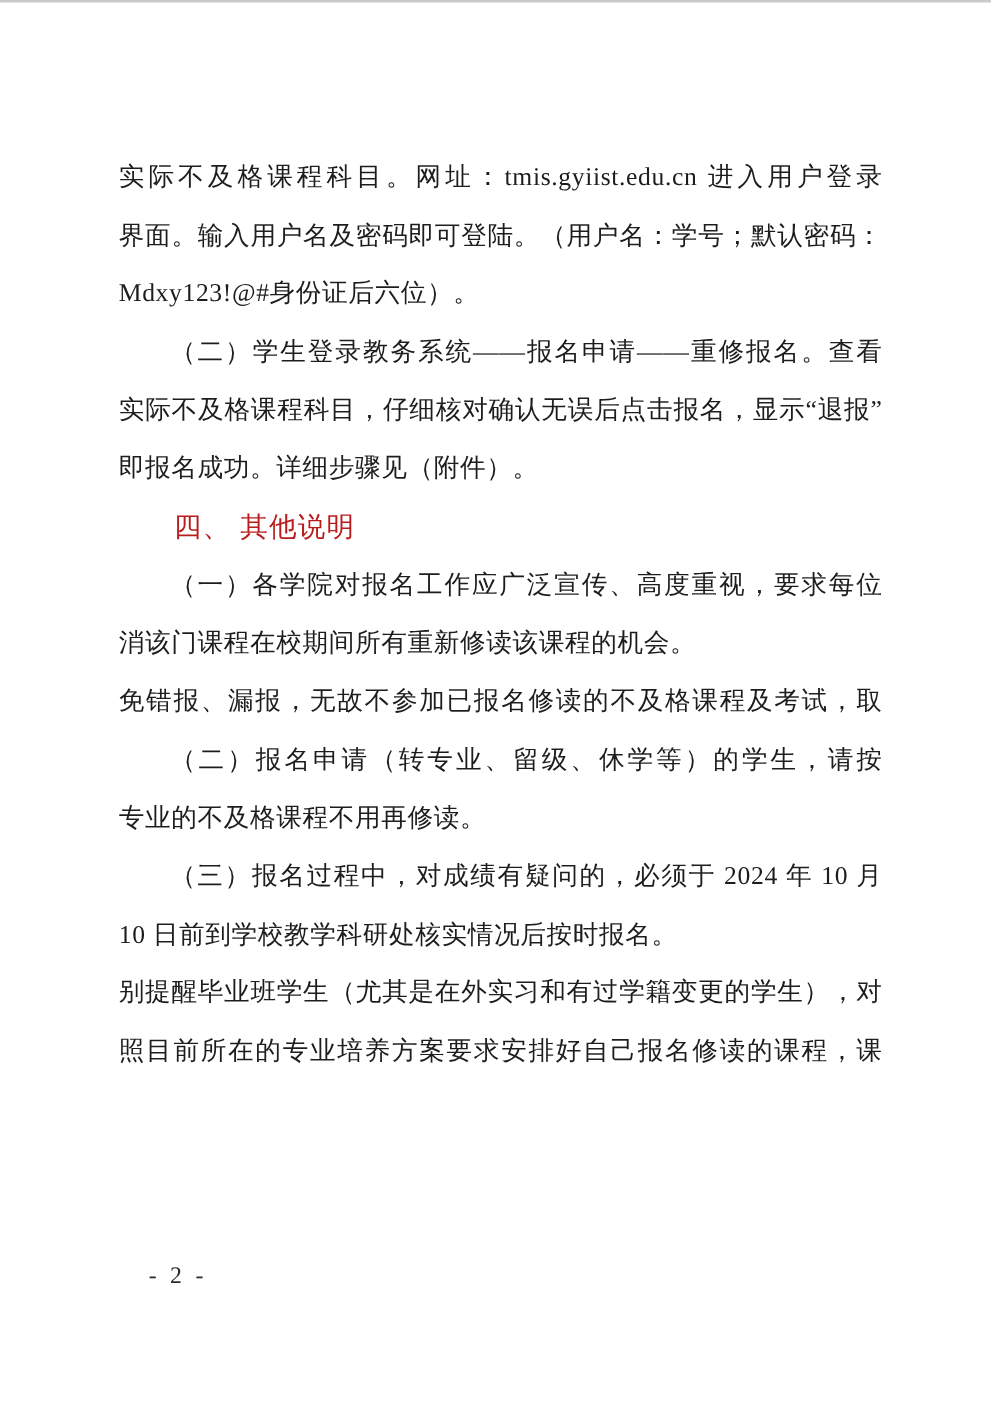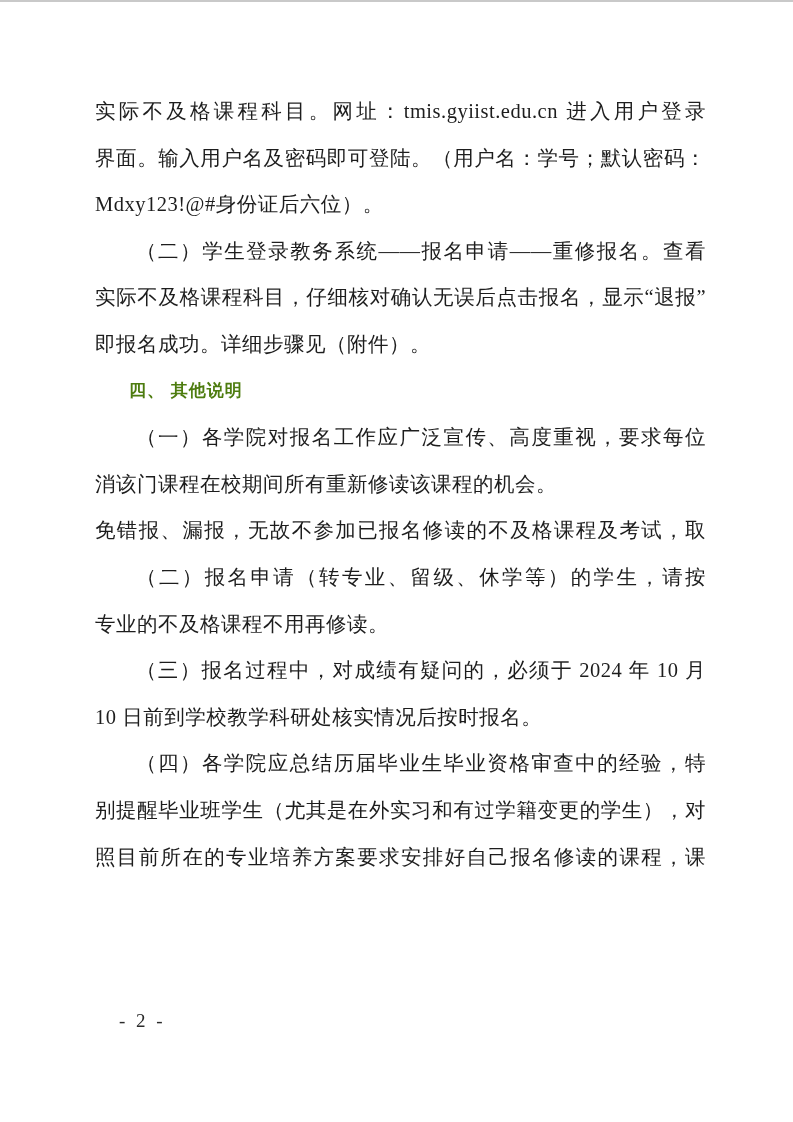--- a/index.html
+++ b/index.html
@@ -16,45 +16,45 @@
   }
   .scan-edge {
     position: absolute;
     top: 0; left: 0;
     width: 100%; height: 2px;
     background: #c9c9c9;
   }
   .doc-body {
     position: absolute;
     left: 95px;
-    top: 88px;
+    top: 119px;
     width: 611px;
   }
   .line {
     font-size: 20.5px;
     line-height: 46.6px;
     text-align: justify;
     text-align-last: justify;
     letter-spacing: 0.5px;
     white-space: nowrap;
   }
   .line.end {
     text-align-last: left;
   }
   .line.indent {
     text-indent: 2em;
   }
   .heading-line {
     font-family: "Liberation Sans", "DejaVu Sans", sans-serif;
-    font-weight: 700;
-    font-size: 17px;
+    font-weight: 400;
+    font-size: 22px;
     line-height: 46.6px;
     text-indent: 2em;
     letter-spacing: 1px;
-    color: #4d7c0f;
+    color: #b91c1c;
   }
   .page-footer {
     position: absolute;
     left: 119px;
     top: 1008px;
     font-size: 19px;
     line-height: 26px;
     letter-spacing: 3px;
     color: #2a2a2a;
   }
@@ -72,18 +72,17 @@
   <div class="line">实际不及格课程科目，仔细核对确认无误后点击报名，显示“退报”</div>
   <div class="line end">即报名成功。详细步骤见（附件）。</div>
   <div class="heading-line">四、 其他说明</div>
   <div class="line indent">（一）各学院对报名工作应广泛宣传、高度重视，要求每位</div>
   <div class="line end">消该门课程在校期间所有重新修读该课程的机会。</div>
   <div class="line">免错报、漏报，无故不参加已报名修读的不及格课程及考试，取</div>
   <div class="line indent">（二）报名申请（转专业、留级、休学等）的学生，请按</div>
   <div class="line end">专业的不及格课程不用再修读。</div>
   <div class="line indent">（三）报名过程中，对成绩有疑问的，必须于 2024 年 10 月</div>
   <div class="line end">10 日前到学校教学科研处核实情况后按时报名。</div>
-  <div class="line indent">（四）各学院应总结历届毕业生毕业资格审查中的经验，特</div>
   <div class="line">别提醒毕业班学生（尤其是在外实习和有过学籍变更的学生），对</div>
   <div class="line">照目前所在的专业培养方案要求安排好自己报名修读的课程，课</div>
 </div>
 
 <div class="page-footer">- 2 -</div>
 
 </body></html>

